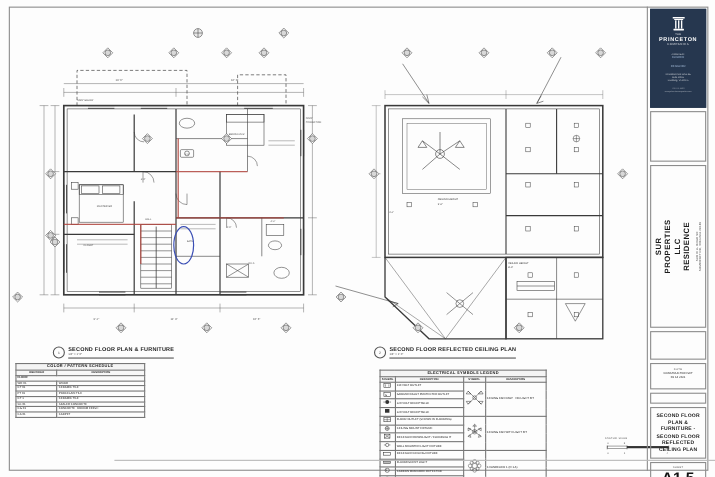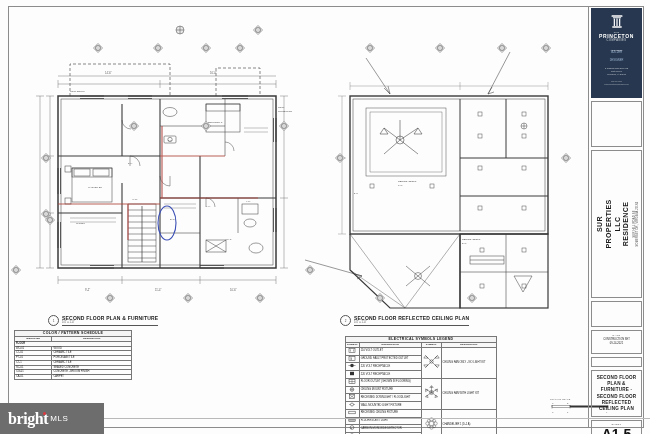--- a/index.html
+++ b/index.html
@@ -720,19 +720,14 @@
 
     <div class="tb-box tb-title">SECOND FLOOR PLAN &amp; FURNITURE - SECOND FLOOR REFLECTED CEILING PLAN</div>
 
     <div class="tb-box tb-sheet">
       <div class="k">SHEET</div>
       <div class="v">A1.5</div>
     </div>
   </div>
 
   <div class="mls-rule"></div>
-  <div class="mls">
-    <span class="b">bright</span>
-    <span class="dot"></span>
-    <span class="m">MLS</span>
-  </div>
 
 </div>
 
 </body></html>

